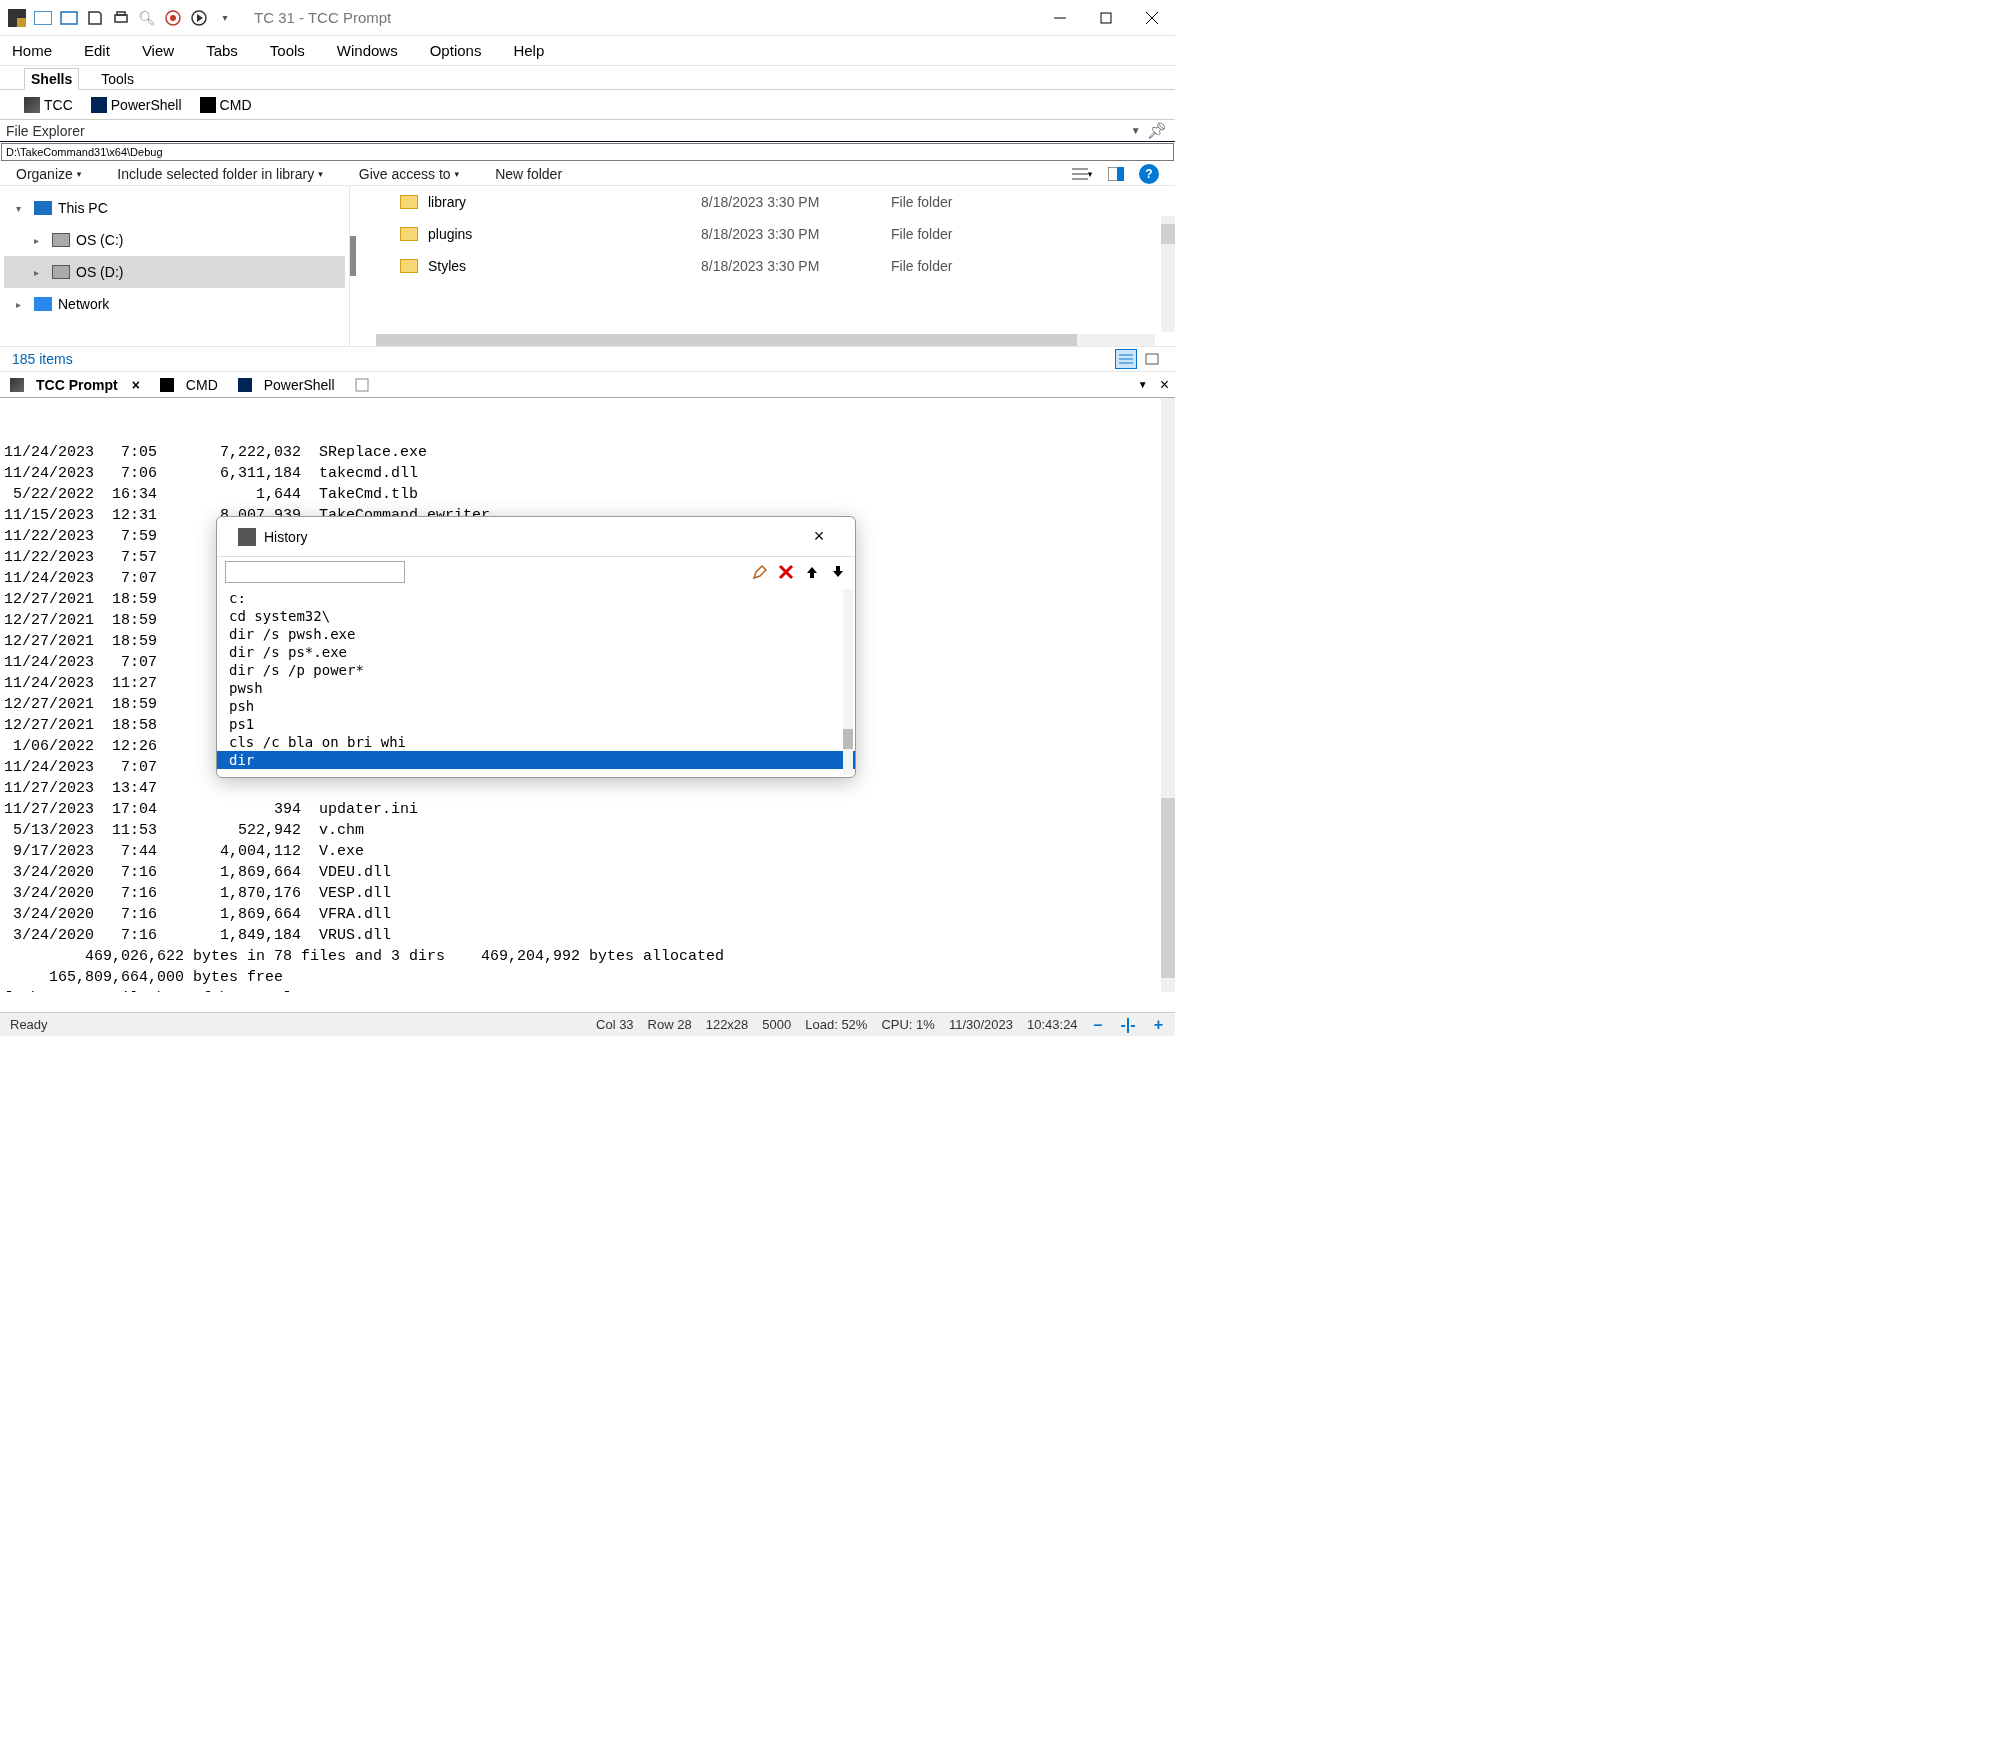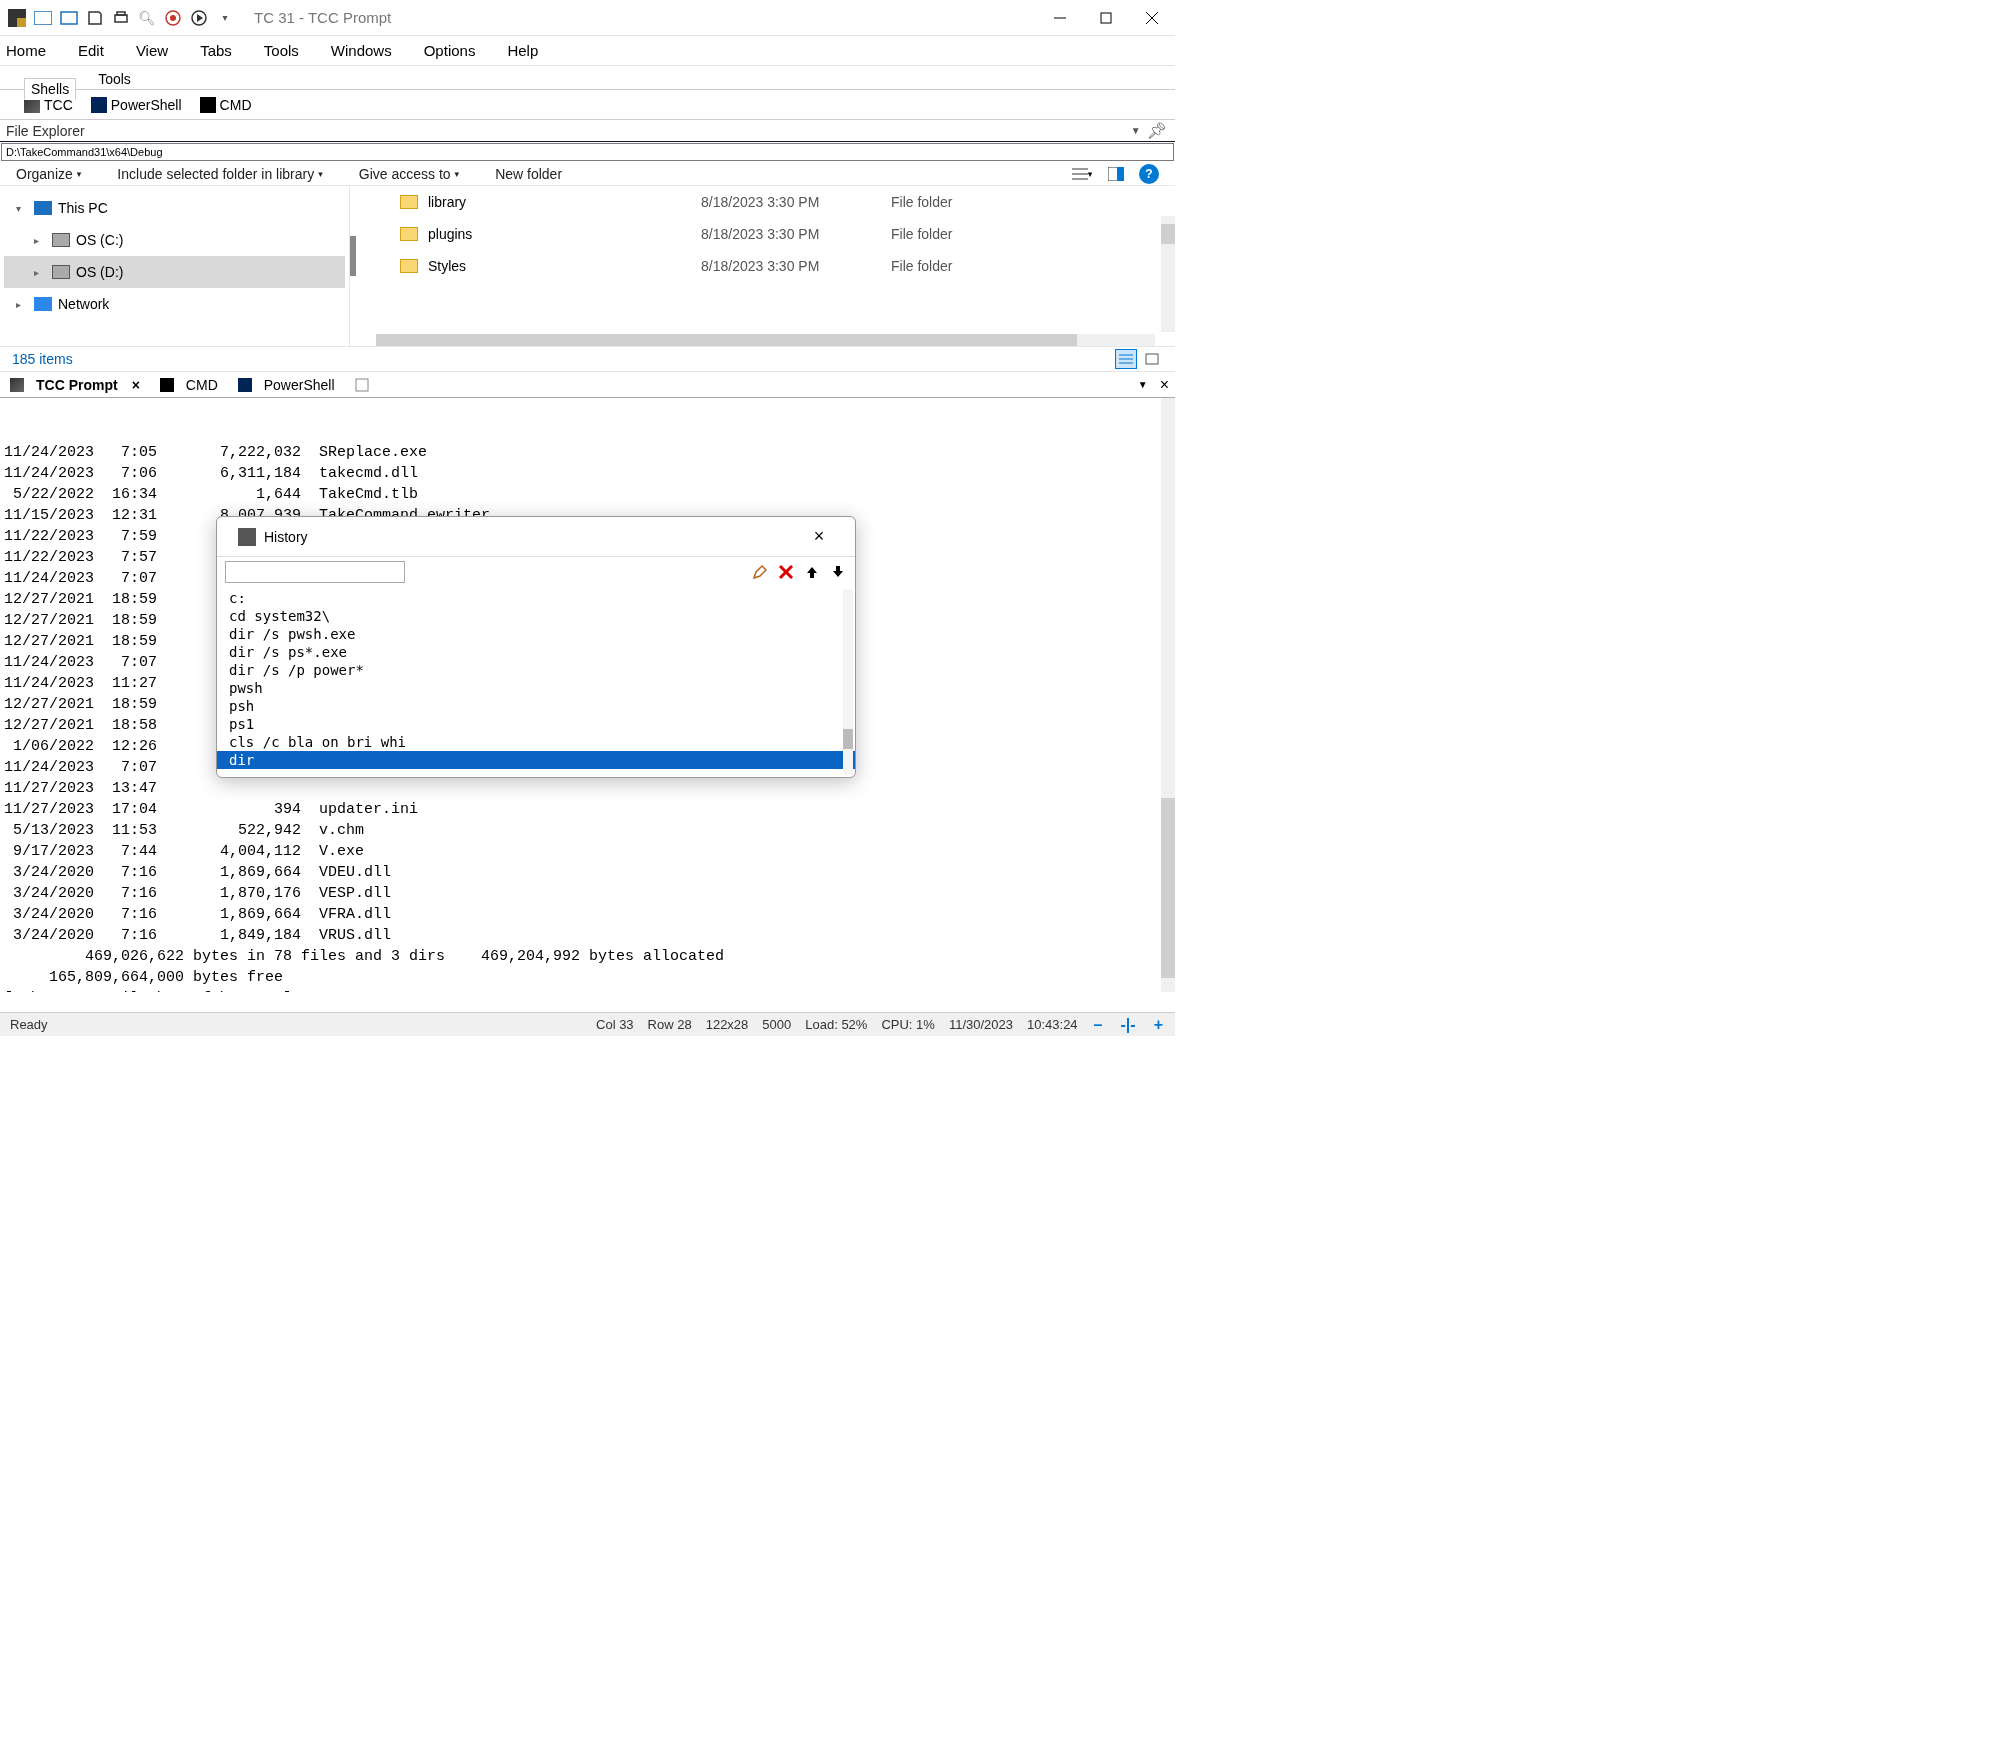--- a/index.html
+++ b/index.html
@@ -7,27 +7,27 @@
 
 
 .titlebar { display: flex; align-items: center; height: 36px; background: #fff; border-bottom: 1px solid #e5e5e5; }
 .titlebar .tb-icons { display: flex; gap: 8px; padding: 0 8px; align-items: center; }
 .titlebar .tb-icons .ico { width: 18px; height: 18px; display: flex; align-items: center; justify-content: center; color: #555; cursor: pointer; }
 .titlebar .title-text { margin-left: 12px; color: #777; font-size: 15px; }
 .titlebar .sys-buttons { margin-left: auto; display: flex; }
 .titlebar .sys-buttons .sysbtn { width: 46px; height: 36px; display: flex; align-items: center; justify-content: center; cursor: pointer; }
 
 
-.menubar { display: flex; height: 30px; align-items: center; padding: 0 2px; gap: 24px; border-bottom: 1px solid #e5e5e5; font-size: 15px; }
+.menubar { display: flex; height: 30px; align-items: center; padding: 0 8px; gap: 24px; border-bottom: 1px solid #e5e5e5; font-size: 15px; }
 .menubar span { cursor: pointer; padding: 2px 4px; }
 
 
 .shells-tabs { display: flex; height: 24px; align-items: flex-end; border-bottom: 1px solid #ccc; padding-left: 24px; gap: 16px; font-size: 14px; }
 .shells-tabs span { padding: 2px 6px; cursor: pointer; }
-.shells-tabs .active { border: 1px solid #ccc; border-bottom: 1px solid #fff; background: #fff; font-weight: 400; position: relative; top: 11px; }
+.shells-tabs .active { border: 1px solid #ccc; border-bottom: 1px solid #fff; background: #fff; font-weight: 700; position: relative; top: 1px; }
 .shells-bar { display: flex; height: 30px; align-items: center; padding: 0 24px; gap: 18px; border-bottom: 1px solid #ccc; }
 .shell-item { display: flex; align-items: center; gap: 4px; cursor: pointer; }
 .shell-ico { width: 16px; height: 16px; display: inline-block; }
 .shell-ico.tcc { background: linear-gradient(135deg,#333,#666); }
 .shell-ico.ps { background: #012456; }
 .shell-ico.cmd { background: #000; }
 
 
 .fe-header { height: 22px; border-bottom: 1px solid #0f172a; display: flex; align-items: center; padding: 0 6px; font-size: 14px; color: #333; }
 .fe-header .dd { margin-left: auto; font-size: 10px; color: #555; cursor: pointer; padding: 0 4px; }

